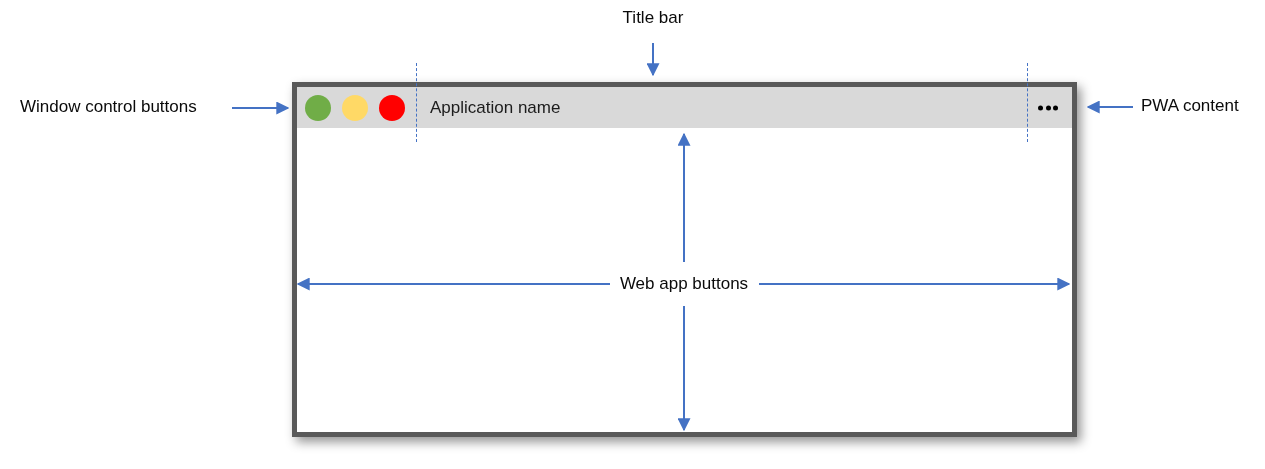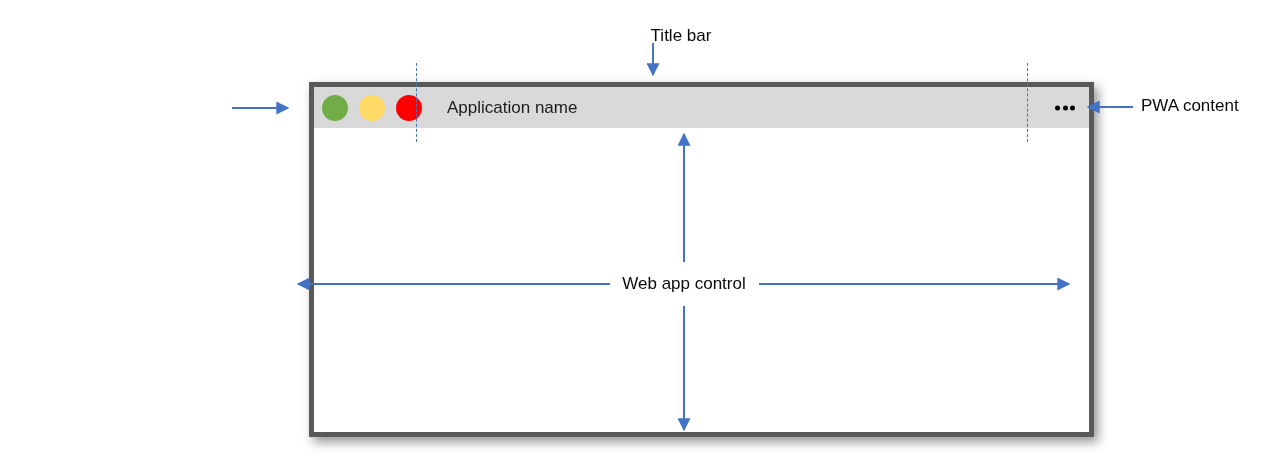--- a/index.html
+++ b/index.html
@@ -5,21 +5,21 @@
   html,body { margin:0; padding:0; background:#fff; }
   .canvas {
     position:relative; width:1265px; height:469px; background:#ffffff;
     font-family:"Liberation Sans", sans-serif; overflow:hidden;
   }
 
   
   .window {
     position:absolute; left:292px; top:82px; width:785px; height:355px;
     box-sizing:border-box; border:5px solid #595959; background:#ffffff;
-    box-shadow:4px 5px 10px rgba(0,0,0,.42); z-index:1;margin-left:17px;
+    box-shadow:4px 5px 10px rgba(0,0,0,.42); z-index:1;
   }
   .titlebar {
     height:41px; background:#d9d9d9; display:flex; align-items:center;
     padding-left:8px; position:relative;
   }
   .circle { width:26px; height:26px; border-radius:50%; margin-right:11px; flex:0 0 auto; }
   .c-green  { background:#70ad47; }
   .c-yellow { background:#ffd966; }
   .c-red    { background:#ff0000; }
   .app-title { margin-left:14px; font-size:17px; color:#1c1c1c; white-space:nowrap; }
@@ -36,21 +36,21 @@
   .dash-right { left:1027px; }
 
   
   svg.arrows { position:absolute; left:0; top:0; z-index:2; pointer-events:none; }
   svg.arrows line { stroke:#4472c4; stroke-width:2; }
 
   
   .label {
     position:absolute; font-size:17px; color:#0a0a0a; white-space:nowrap; z-index:4;
   }
-  .lbl-titlebar { left:653px; top:26px;  transform:translateX(-50%);margin-left:28px; }
+  .lbl-titlebar { left:653px; top:8px;  transform:translateX(-50%); }
   .lbl-controls { left:20px;  top:97px; }
   .lbl-pwa      { left:1141px; top:96px; }
   .lbl-content  { left:684px; top:274px; transform:translateX(-50%); }
 </style>
 </head>
 <body>
 
 <div class="canvas">
 
   <div class="window">
@@ -80,16 +80,17 @@
     <line x1="653" y1="43" x2="653" y2="75" marker-end="url(#ah)"></line>
     <line x1="232" y1="108" x2="288" y2="108" marker-end="url(#ah)"></line>
     <line x1="1133" y1="107" x2="1088" y2="107" marker-end="url(#ah)"></line>
     <line x1="610" y1="284" x2="298" y2="284" marker-end="url(#ah)"></line>
     <line x1="759" y1="284" x2="1069" y2="284" marker-end="url(#ah)"></line>
     <line x1="684" y1="262" x2="684" y2="134" marker-end="url(#ah)"></line>
     <line x1="684" y1="306" x2="684" y2="430" marker-end="url(#ah)"></line>
   </svg>
 
   <div class="label lbl-titlebar">Title bar</div>
+  <div class="label lbl-controls">Window control buttons</div>
   <div class="label lbl-pwa">PWA content</div>
-  <div class="label lbl-content">Web app control</div>
+  <div class="label lbl-content">Web app buttons</div>
 
 </div>
 
 </body></html>

